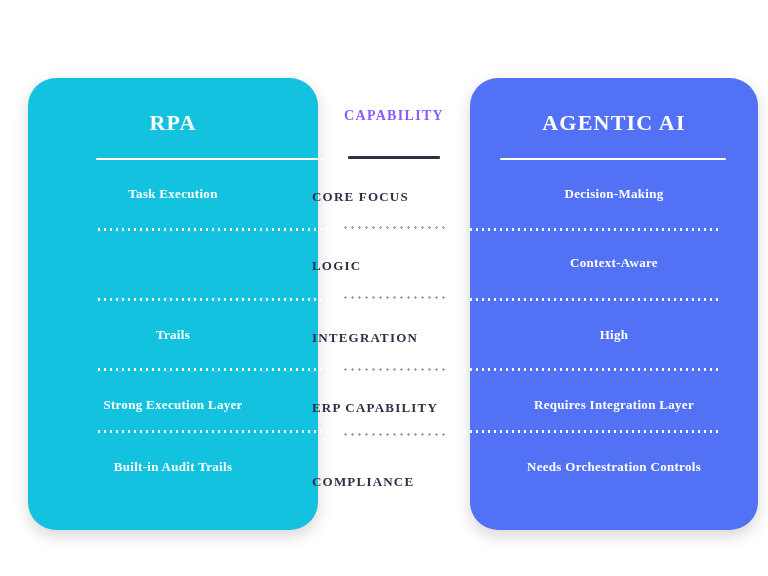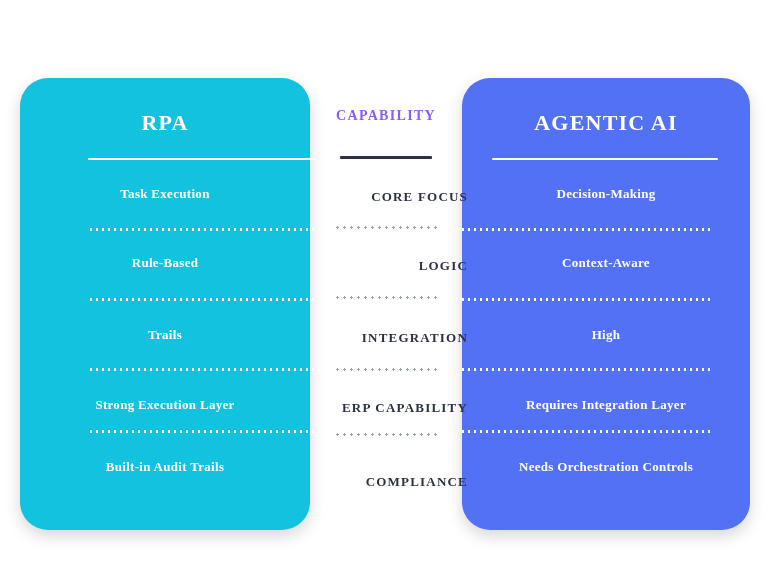--- a/index.html
+++ b/index.html
@@ -4,21 +4,21 @@
 <style>
   * { margin:0; padding:0; box-sizing:border-box; }
   html,body { width:768px; height:576px; }
   body {
     background:#ffffff;
     font-family:"Liberation Serif", "DejaVu Serif", serif;
     overflow:hidden;
     position:relative;
   }
 
-  #stage { position:absolute; left:0; top:0; width:696px; height:576px;text-decoration:underline; }
+  #stage { position:absolute; left:8px; top:0; width:696px; height:576px;text-decoration:underline; }
 
   
   .card {
     position:absolute;
     top:78px;
     height:452px;
     border-radius:28px;
     box-shadow:0 6px 16px rgba(0,0,0,0.16);
   }
   #card-left  { left:20px;  width:290px; background:#12C2DE; }
@@ -86,21 +86,21 @@
     font-weight:bold;
     font-size:13px;
     letter-spacing:0.3px;
     white-space:nowrap;
   }
 
   
   .cap {
     position:absolute;
     left:-6px; right:-6px;
-    text-align:right;
+    text-align:left;
     color:#2c3244;
     font-weight:bold;
     font-size:13px;
     letter-spacing:1.2px;
     white-space:nowrap;
   }
 
   
   .dots {
     position:absolute;
@@ -129,21 +129,20 @@
   <div class="card" id="card-left"></div>
   <div class="card" id="card-right"></div>
 
   <div class="col" id="col-left">
     <div class="card-title">RPA</div>
     <div class="rule-white" id="rule-left"></div>
 
     <div class="value" style="top:108px">Task Execution</div>
     <div class="dots dots-left" style="top:150px"></div>
 
-    <div class="value" style="top:177px">Rule-Based</div>
     <div class="dots dots-left" style="top:220px"></div>
 
     <div class="value" style="top:249px">Trails</div>
     <div class="dots dots-left" style="top:290px"></div>
 
     <div class="value" style="top:319px">Strong Execution Layer</div>
     <div class="dots dots-left" style="top:352px"></div>
 
     <div class="value" style="top:381px">Built-in Audit Trails</div>
   </div>

